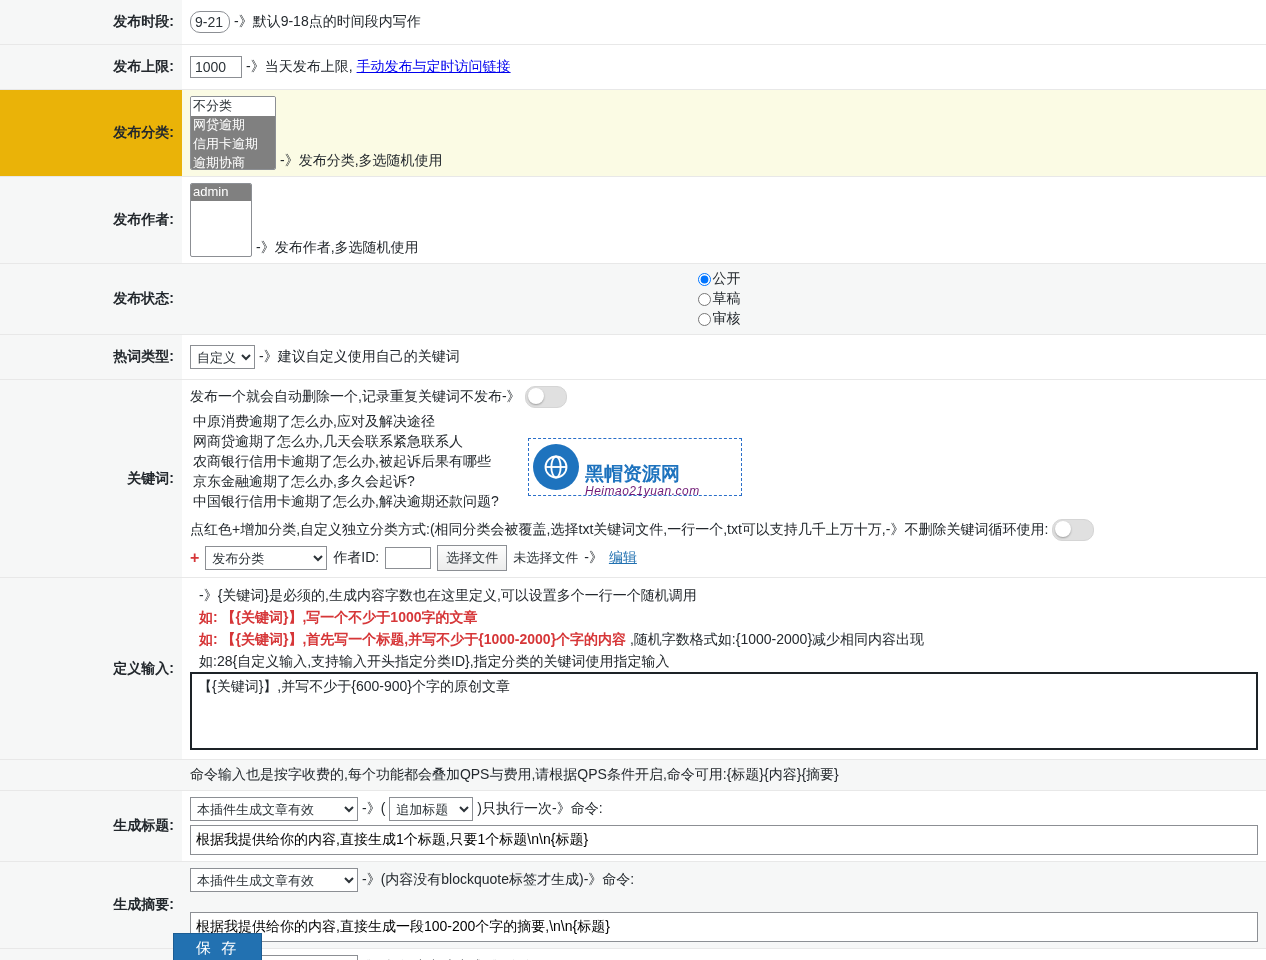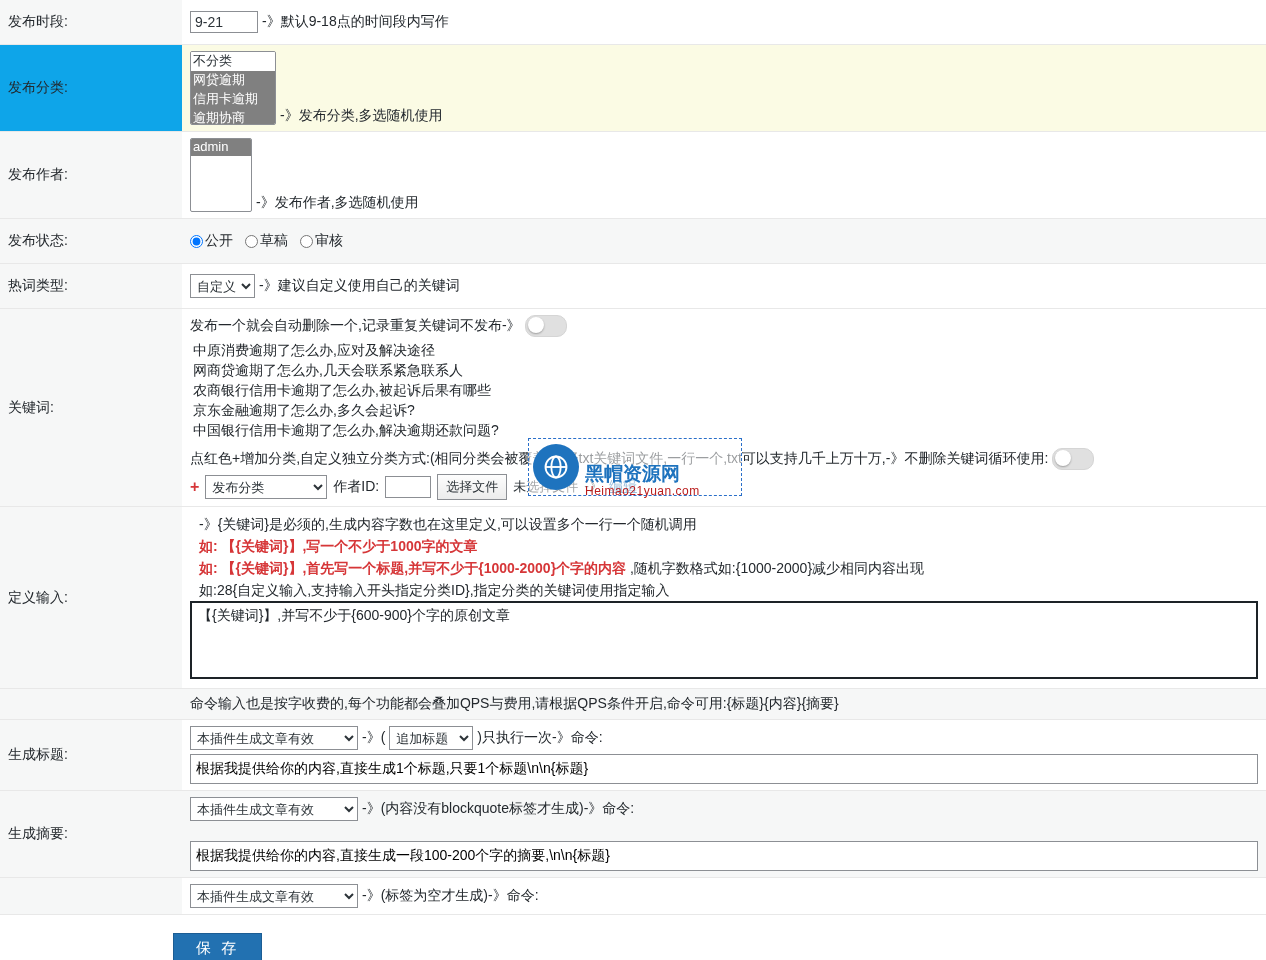--- a/index.html
+++ b/index.html
@@ -20,47 +20,48 @@
   table.form {
     width: 100%;
     border-collapse: collapse;
     table-layout: fixed;
   }
   table.form tr {
     border-bottom: 1px solid #e8e8e8;
   }
   td.label {
     width: 166px;
-    text-align: left;
+    text-align: right;
     vertical-align: middle;
     color: #23282d;
     font-size: 14px;
     padding: 13px 8px;
     background: #f6f7f7;
+    font-weight: bold;
   }
   td.field {
     vertical-align: middle;
     padding: 6px 8px;
     background: #fff;
   }
   tr.row-zebra td.field { background: #f6f7f7; }
   tr.row-zebra td.label { background: #f6f7f7; }
   tr.highlight td { background: #fbfbe4; }
-  tr.highlight td.label { background: #0ea5e9; margin-left: 29px; }
+  tr.highlight td.label { background: #eab308; margin-left: 29px; }
 
   input.text {
     font-family: "Liberation Sans", sans-serif;
     font-size: 14px;
     padding: 2px 4px;
     border: 1px solid #8c8f94;
     background: #fff;
     color: #2c3338;
     box-sizing: border-box;
   }
-  input.small { width: 68px; }
+  input.small { width: 40px; border-radius: 10px; }
   input.medium { width: 52px; }
   .hint { color: #23282d; font-size: 14px; }
 
   select.list {
     font-family: "Liberation Sans", sans-serif;
     font-size: 13px;
     border: 1px solid #8c8f94;
     background: #fff;
     color: #2c3338;
     padding: 0;
@@ -79,21 +80,21 @@
   }
   select.author option.sel {
     background: #808080;
     color: #fff;
   }
   select.dropdown {
     height: 24px;
     padding: 1px 2px;
   }
 
-  .radio-row { display: flex; align-items: center; gap: 2px; }
+  .radio-row { display: flex; align-items: center; gap: 2px; flex-direction: column; }
   .radio-item { display: inline-flex; align-items: center; margin-right: 10px; font-size: 14px; }
   .radio-item input { margin: 0 2px 0 0; }
 
   .toggle {
     display: inline-block;
     width: 40px;
     height: 20px;
     border-radius: 10px;
     background: #e0e0e0;
     position: relative;
@@ -193,39 +194,49 @@
   }
   .wm-circle {
     width: 46px; height: 46px; border-radius: 50%;
     background: #1e73be;
     display: flex; align-items: center; justify-content: center;
     color: #fff; font-size: 24px;
     flex: 0 0 auto;
   }
   .wm-text { display: flex; flex-direction: column; line-height: 1.1; }
   .wm-main { color: #1e73be; font-size: 19px; font-weight: bold; margin-top: 28px; }
-  .wm-sub { color: #b91c1c; font-size: 12px; letter-spacing: .5px; }
+  .wm-sub { color: #701a75; font-size: 12px; letter-spacing: .5px; font-style: italic; }
 </style>
 </head>
 <body>
 
 <div class="page">
 
   <table class="form">
     <tbody>
         <tr>
       <td class="label">发布时段:</td>
       <td class="field">
         <span class="inline">
           <input class="text small" value="9-21" style="">
           <span class="hint">-》默认9-18点的时间段内写作</span>
         </span>
       </td>
     </tr>
 
+    <tr>
+      <td class="label">发布上限:</td>
+      <td class="field">
+        <span class="inline">
+          <input class="text medium" value="1000" style="">
+          <span class="hint">-》当天发布上限,</span>
+          <a href="#">手动发布与定时访问链接</a>
+        </span>
+      </td>
+    </tr>
 
     <tr class="highlight">
       <td class="label">发布分类:</td>
       <td class="field">
         <span class="inline" style="align-items:flex-end;">
           <select class="list multi" multiple="" size="4">
             <option>不分类</option>
             <option class="sel" selected="">网贷逾期</option>
             <option class="sel" selected="">信用卡逾期</option>
             <option class="sel" selected="">逾期协商</option>

